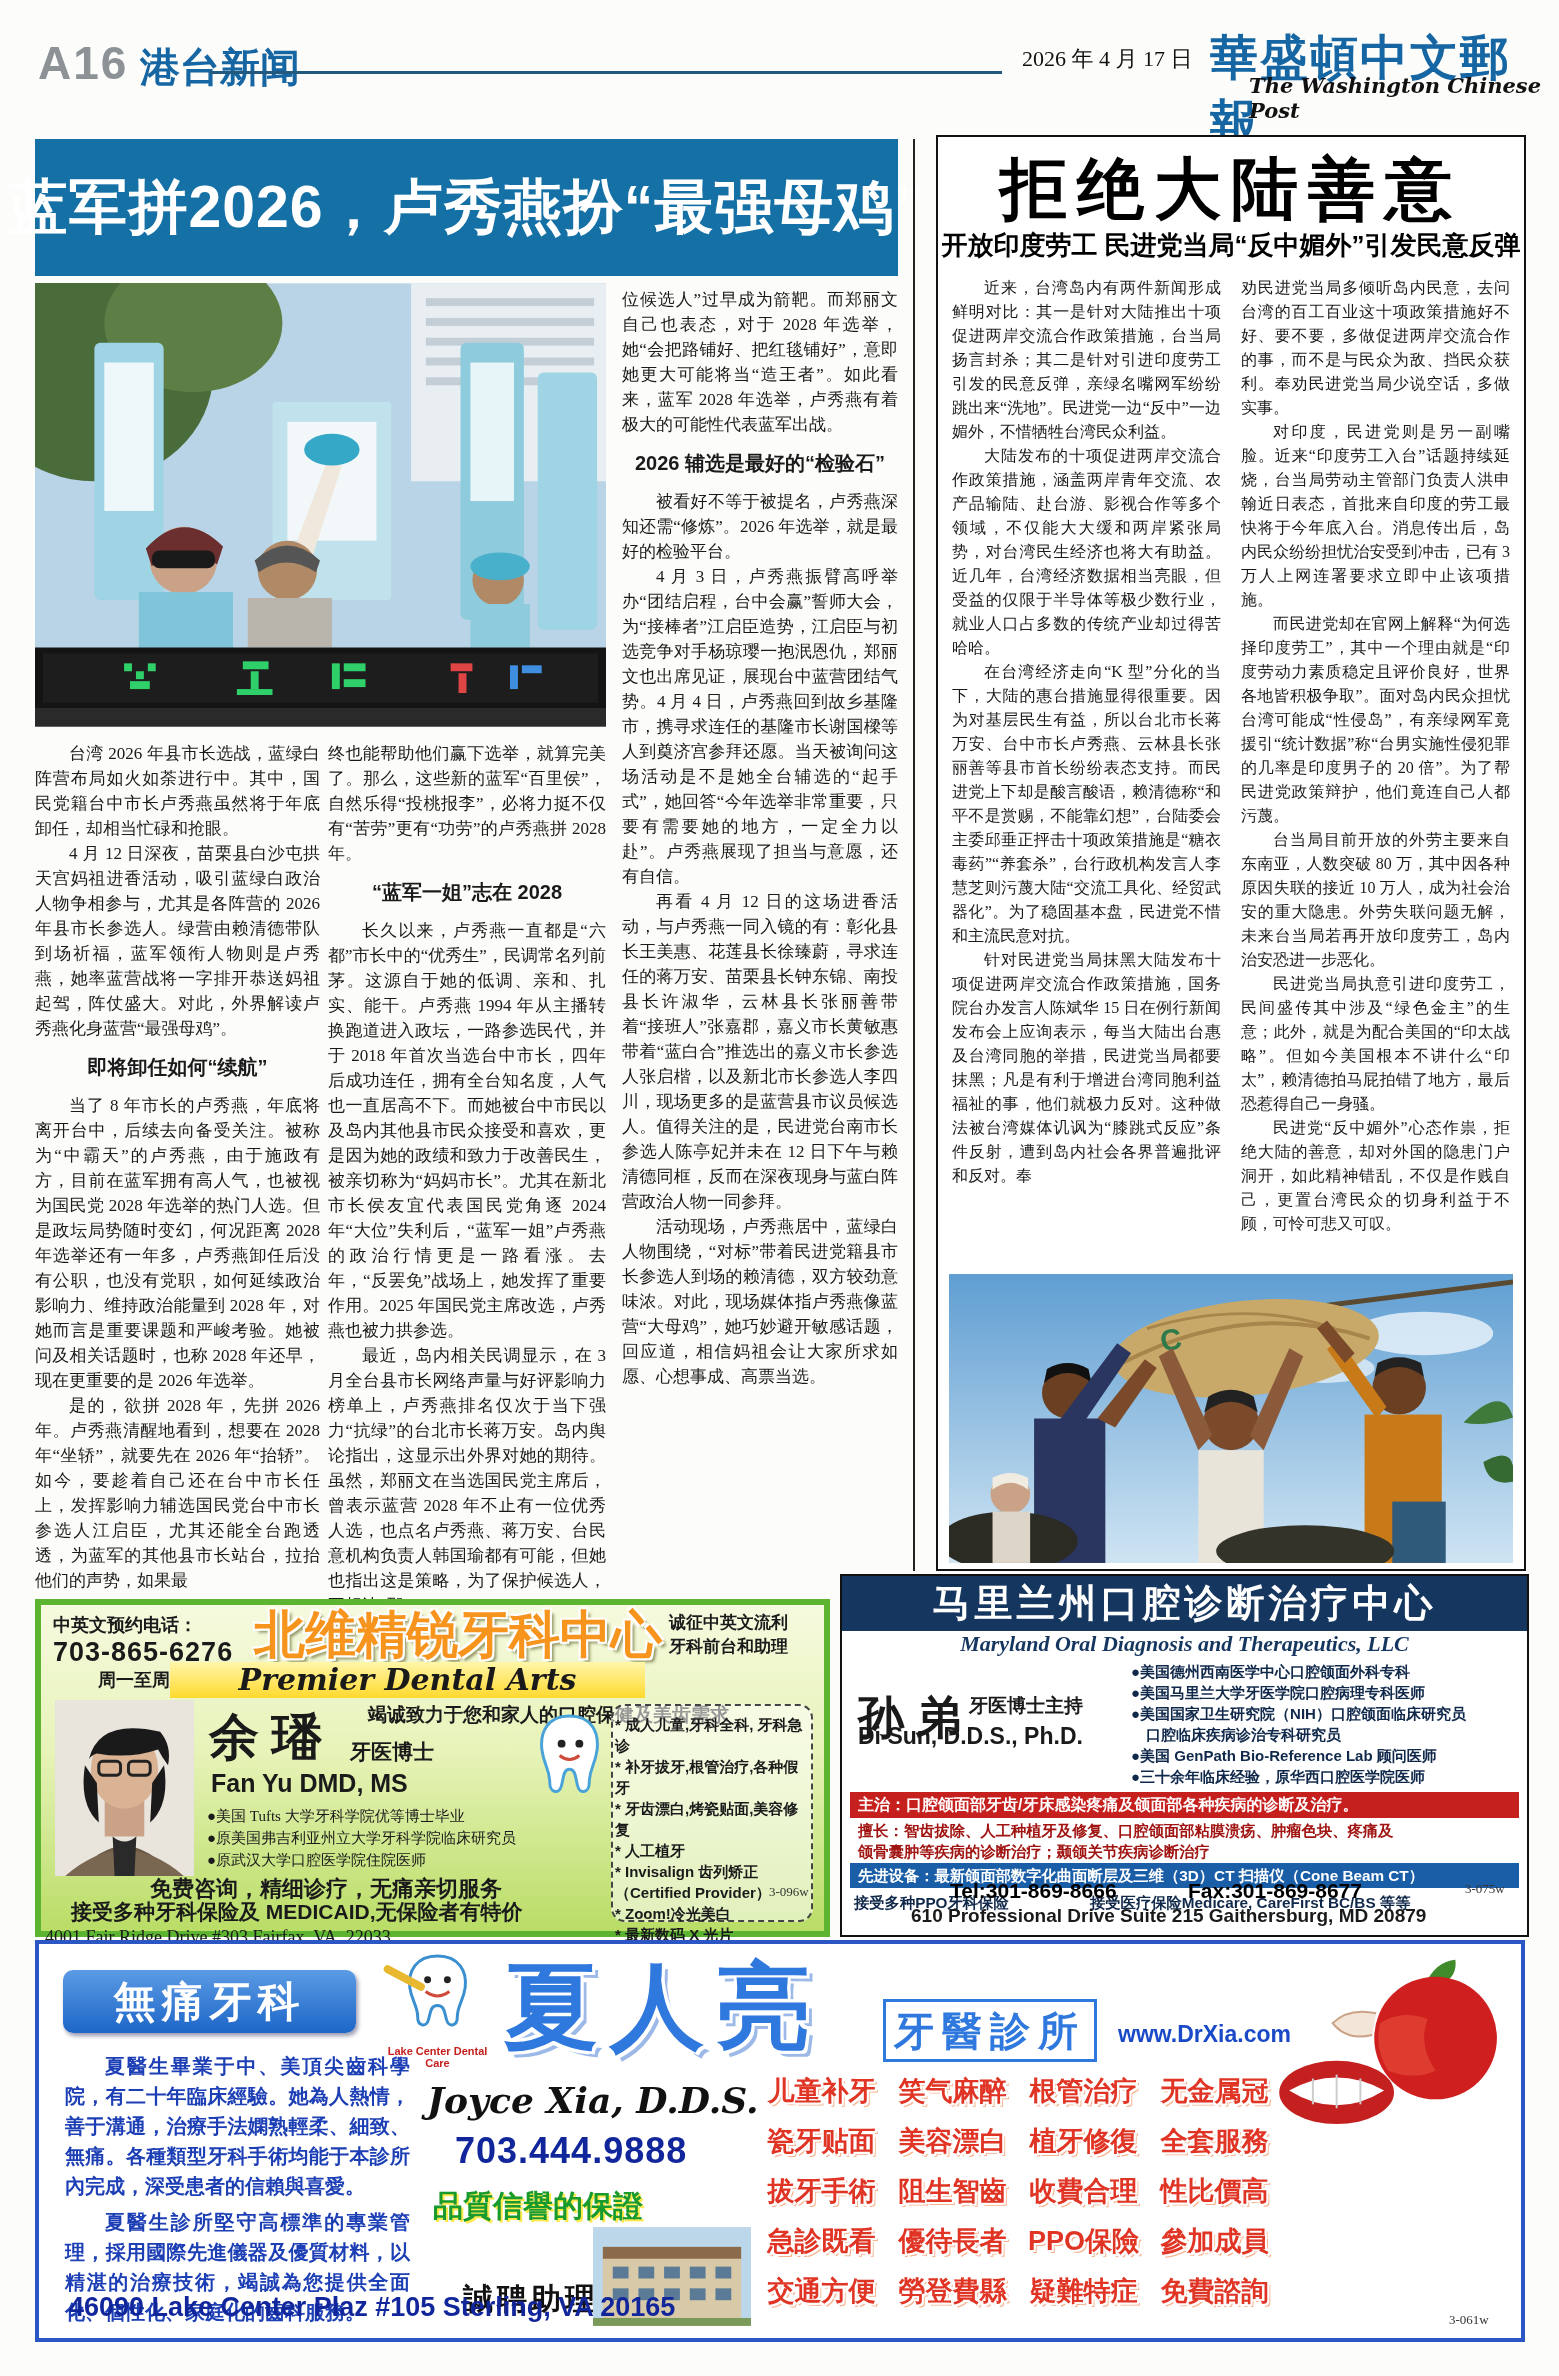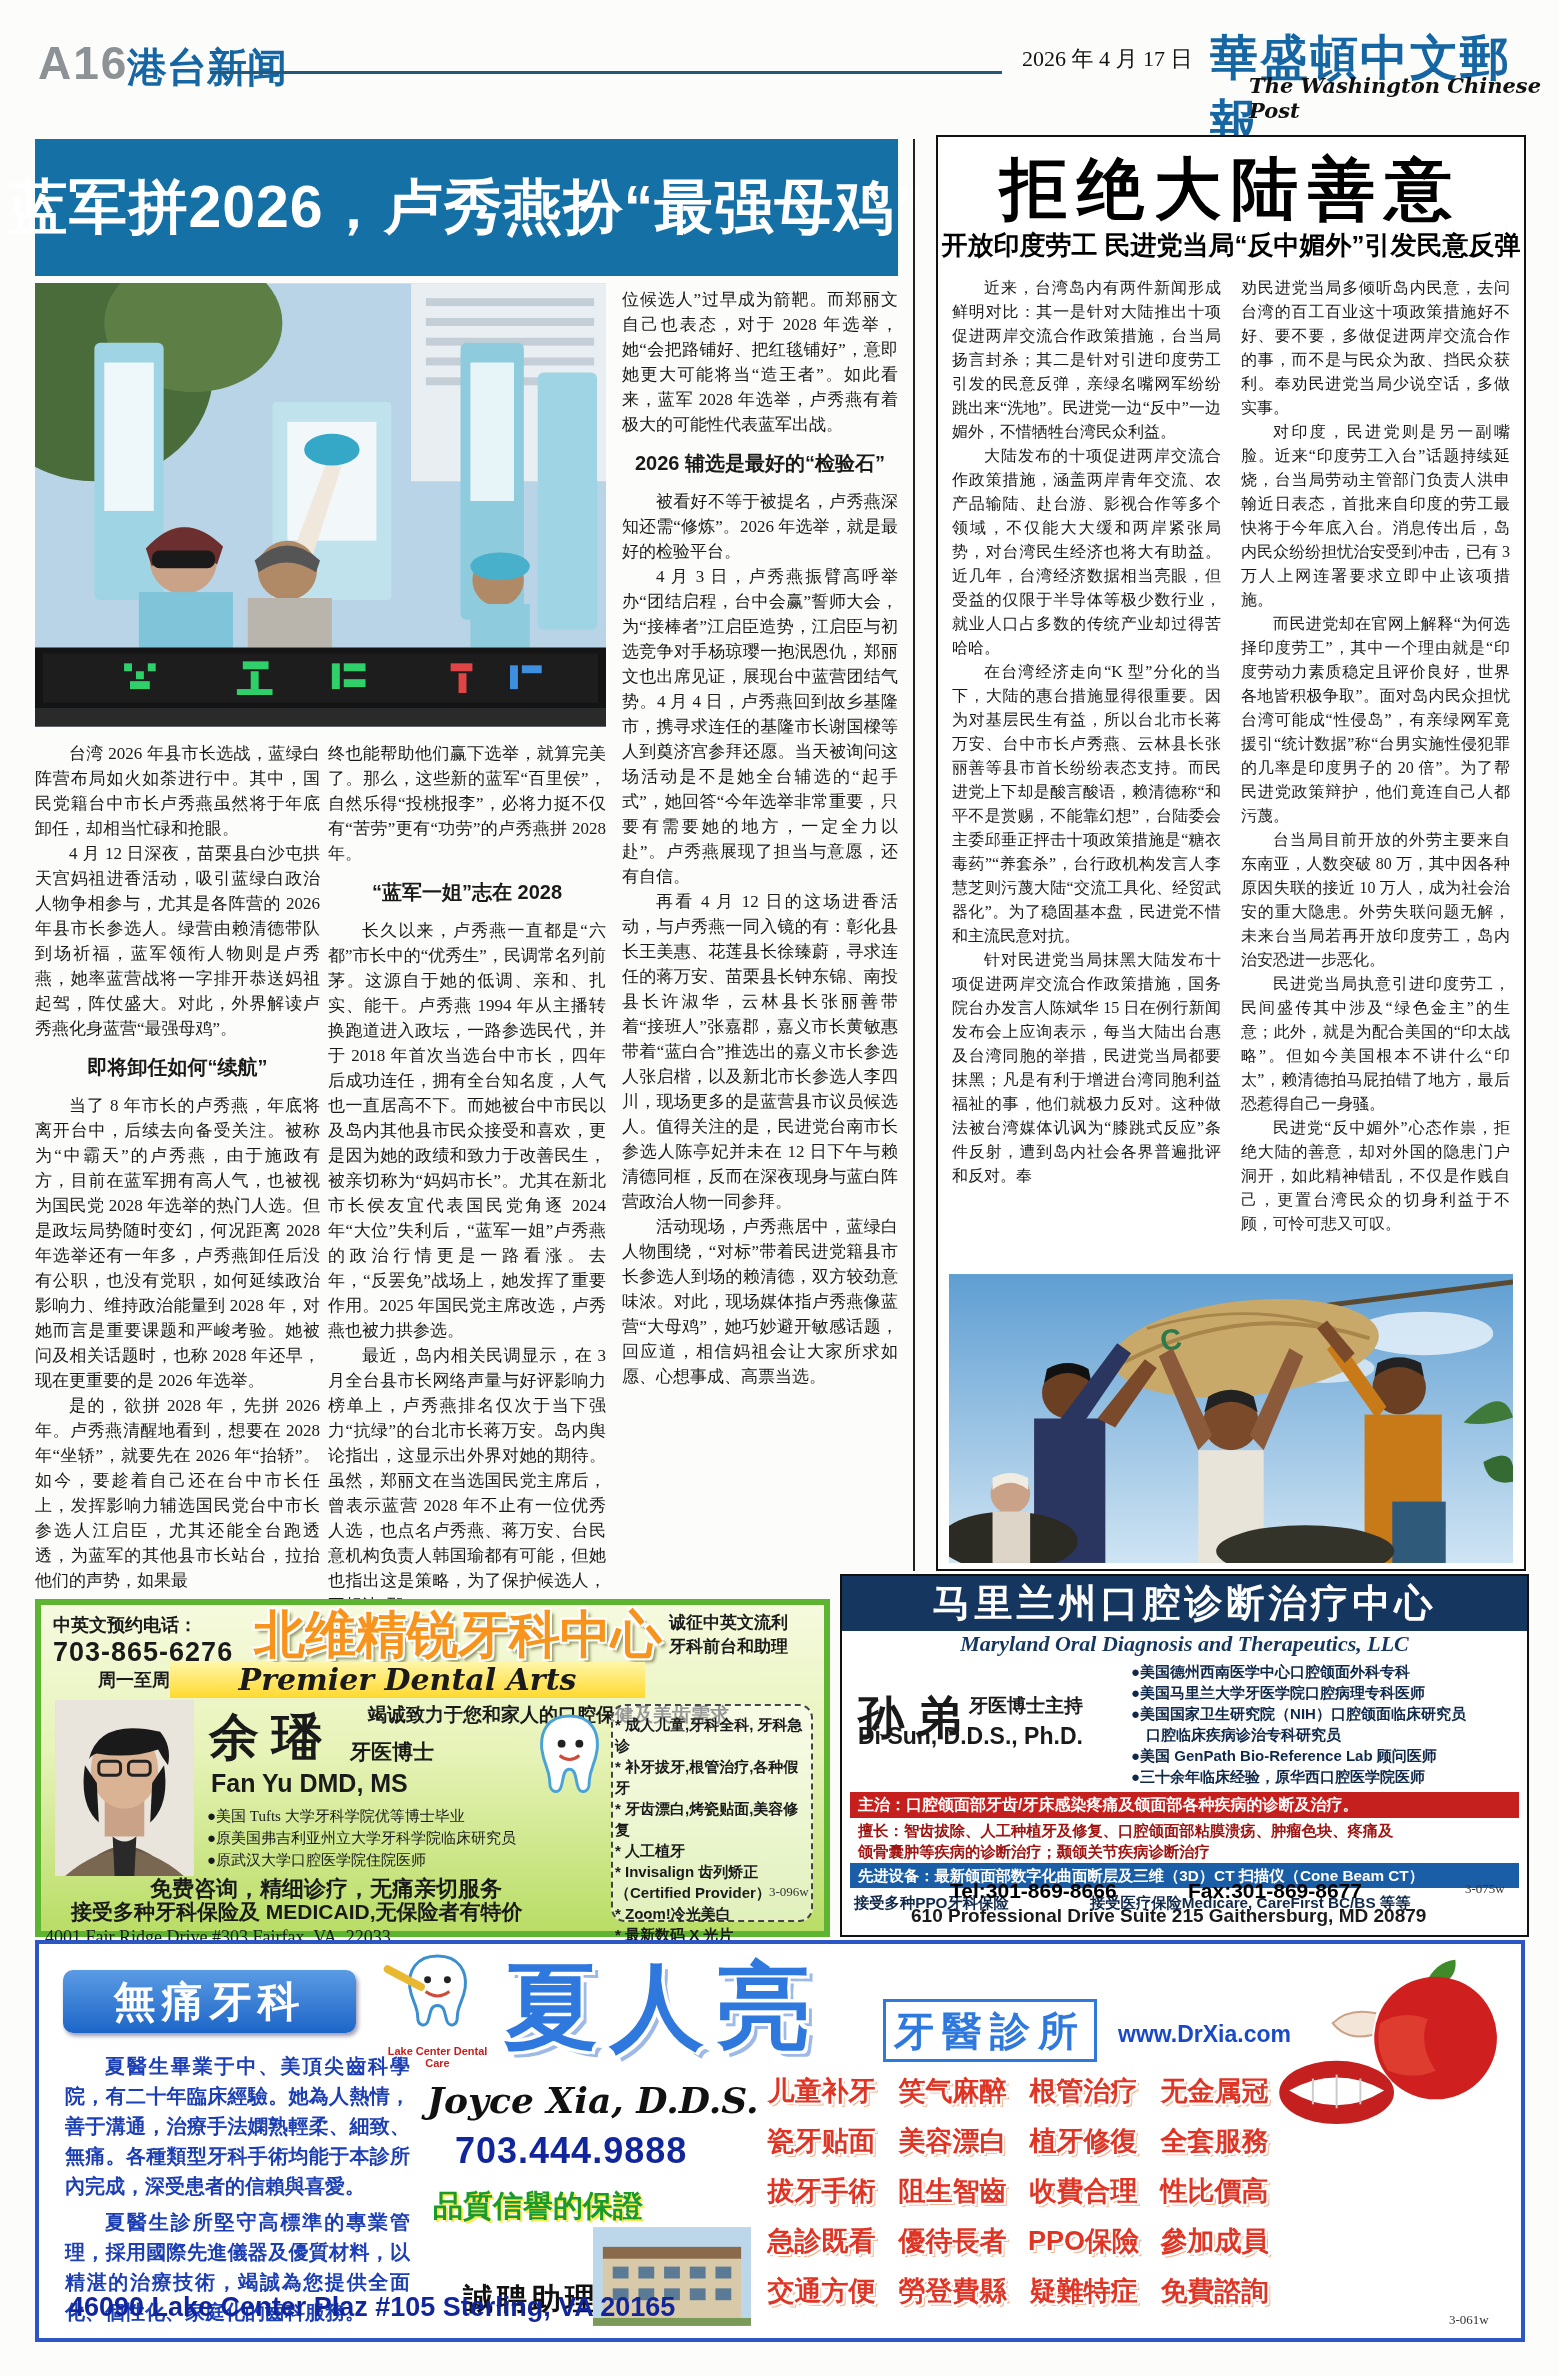--- a/index.html
+++ b/index.html
@@ -1,21 +1,21 @@
 <!DOCTYPE html>
 <html><head>
 <meta charset="utf-8">
 <style>
   html,body{margin:0;padding:0;background:#e8e8e8;}
   #page{position:relative;width:1559px;height:2376px;background:#fcfcfa;overflow:hidden;
         font-family:"Liberation Sans","DejaVu Sans",sans-serif;color:#1a1a1a;}
   .abs{position:absolute;}
   
   .pageno{font:bold 46px "Liberation Sans",sans-serif;color:#8d9297;letter-spacing:2px;}
-  .section{font:bold 40px "Liberation Sans",sans-serif;color:#1566a3;}
+  .section{font:bold 40px "Liberation Sans",sans-serif;color:#1566a3;margin-left:13px;}
   .hdate{font:22px "Liberation Serif",serif;color:#111;}
   .mast-cn{font:bold 48px "Liberation Sans",sans-serif;color:#1566a3;letter-spacing:2px;}
   .mast-en{font:bold italic 21px "DejaVu Serif",serif;color:#111;}
   .hrule{background:#24597e;height:3px;}
   
   .lh-bar{background:#1571a5;color:#fff;display:flex;align-items:center;justify-content:center;
           font:bold 59px/1 "Liberation Sans",sans-serif;letter-spacing:1px;white-space:nowrap;}
   .bt{font:17px/25px "Liberation Serif","DejaVu Serif",serif;text-align:justify;overflow:hidden;}
   .bt p{margin:0;text-indent:2em;}
   .bt p.cont{text-indent:0;}

